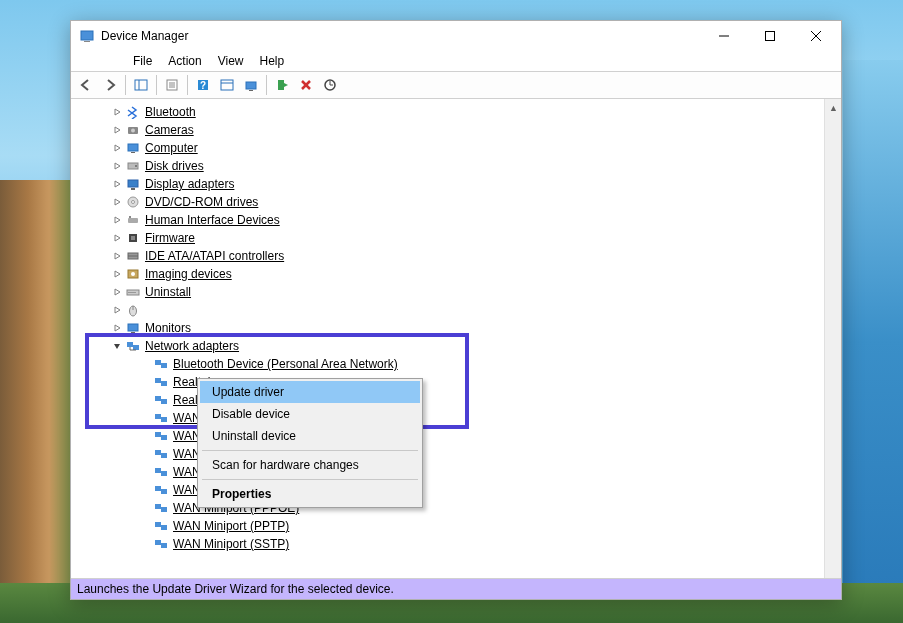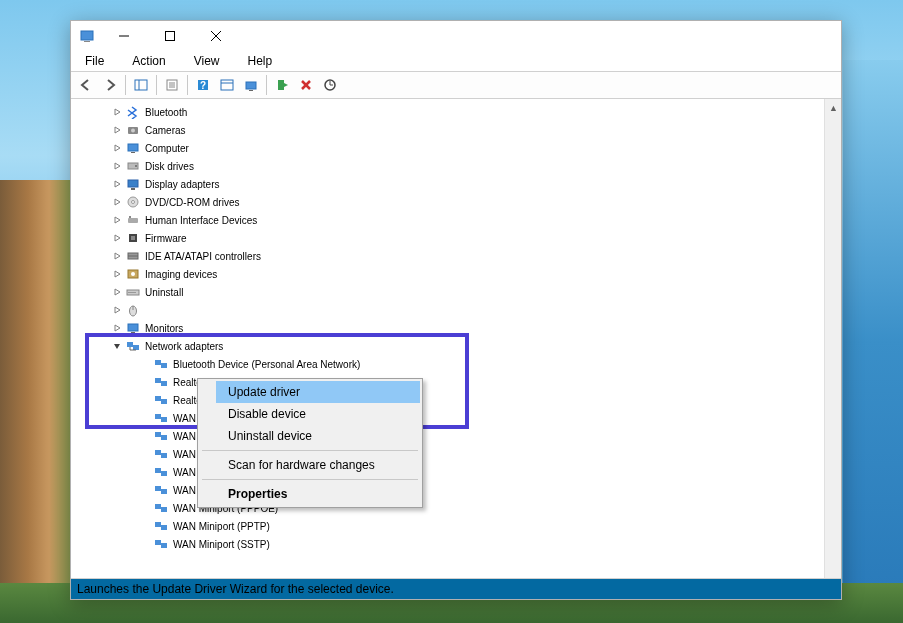--- a/index.html
+++ b/index.html
@@ -66,22 +66,23 @@
   .win-controls { display: flex; }
   .win-btn {
     width: 46px; height: 30px;
     display:flex;align-items:center;justify-content:center;
     font-size:14px;
   }
   .menubar {
     height: 20px;
     display:flex;
     padding: 0 6px;
-    gap:12px;
+    gap:0;
     align-items:center;
+    margin-left:48px;
   }
   .menu-item { padding: 1px 8px; }
   .toolbar {
     height: 28px;
     border-top: 1px solid #d0d0d0;
     border-bottom: 1px solid #d0d0d0;
     display:flex;
     align-items:center;
     padding: 0 4px;
     gap:2px;
@@ -121,49 +122,48 @@
     font-size:10px;
     margin-right:2px;
   }
   .expander.blank { visibility:hidden; }
   .node-icon {
     width:16px;height:16px;
     display:inline-flex;align-items:center;justify-content:center;
     margin-right:4px;
     font-size:12px;
   }
-  .node-label { font-size:10px; }
+  .node-label { font-size:12px;text-decoration:underline; }
   .highlight-box {
     position:absolute;
     border: 4px solid #4b3ed4;
     pointer-events:none;
   }
   .context-menu {
     position:absolute;
     background:#f0f0f0;
     border:1px solid #a0a0a0;
     box-shadow: 3px 3px 4px rgba(0,0,0,0.25);
     padding:2px;
     width: 226px;
   }
   .ctx-item {
     padding: 4px 12px;
     font-size:12px;
-    margin-left:16px;
   }
   .ctx-item.hover { background:#90c8f6; }
   .ctx-item.bold { font-weight:bold; }
   .ctx-sep { height:1px; background:#c8c8c8; margin:3px 2px; }
   .statusbar {
     height:20px;
     display:flex;
     align-items:center;
     padding:0 6px;
     font-size:12px;
-    background:#0369a1;
+    background:#c4b5fd;
   }
   .scrollbar {
     position:absolute;
     right:0; top:0;
     width:17px; height:100%;
     background:#f0f0f0;
     border-left:1px solid #e0e0e0;
   }
   .scroll-arrow {
     width:17px;height:17px;
@@ -181,20 +181,21 @@
 
 <div class="window">
 
   <div class="titlebar">
     <span class="titlebar-icon">
       <svg width="16" height="16">
           <rect x="2" y="3" width="12" height="9" fill="#4a90d9" stroke="#2a70b9"></rect>
           <rect x="5" y="13" width="6" height="1" fill="#888"></rect>
         </svg>
     </span>
+    <span class="titlebar-text">Device Manager</span>
     <div class="win-controls">
       <div class="win-btn">
           <svg width="10" height="10">
             <line x1="0" y1="5" x2="10" y2="5" stroke="#000" stroke-width="1"></line>
           </svg>
         </div>
       <div class="win-btn">
           <svg width="10" height="10">
             <rect x="0.5" y="0.5" width="9" height="9" fill="none" stroke="#000" stroke-width="1"></rect>
           </svg>

